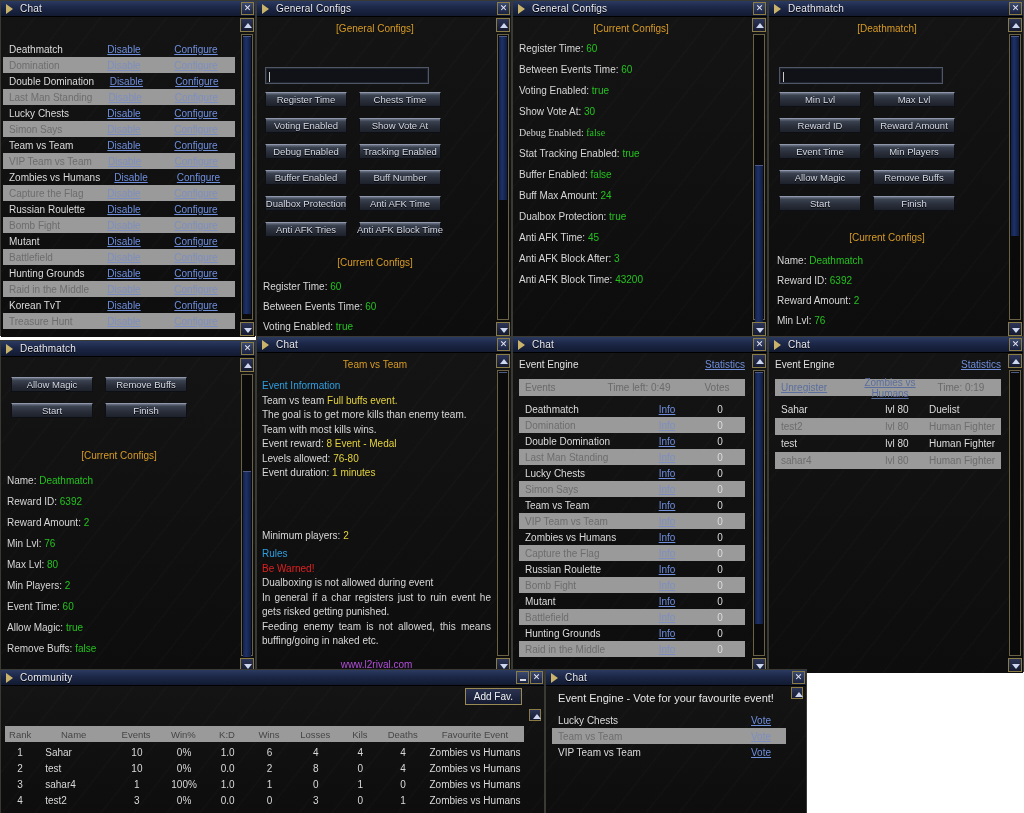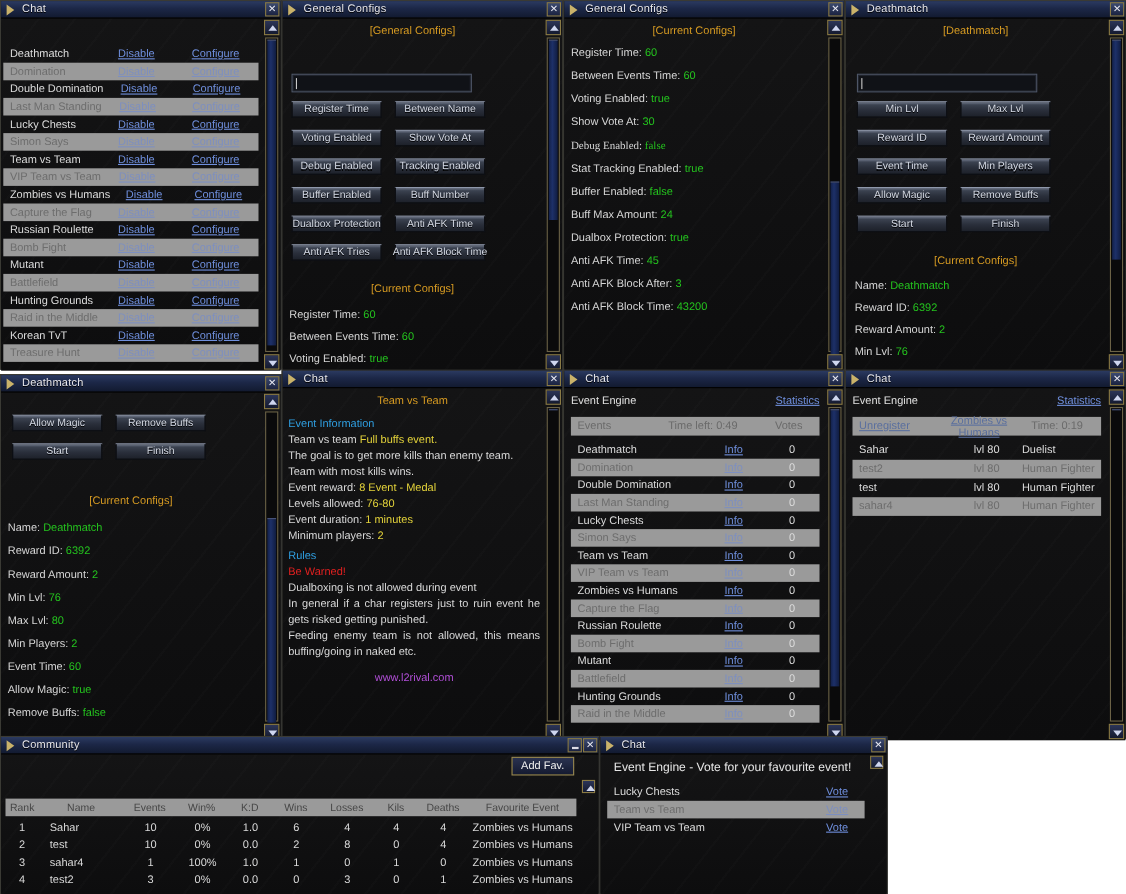--- a/index.html
+++ b/index.html
@@ -260,21 +260,21 @@
       <span class="tb-btns">
         <span class="tb-btn">✕</span>
       </span>
     </div>
     <div class="win-body texture" style="height:320px;">
       <div class="hdr-orange" style="position:absolute;top:6px;left:0;right:18px;">[General Configs]</div>
       <div class="ginput" style="position:absolute;left:8px;top:50px;width:164px;"><span class="caret"></span></div>
       <div id="gcbtns" style="position:absolute;left:8px;top:75px;width:176px;">
           <div style="display: flex; justify-content: space-between; margin-bottom: 11px;">
             <div class="gbtn">Register Time</div>
-            <div class="gbtn">Between Name</div>
+            <div class="gbtn">Chests Time</div>
           </div>
           <div style="display: flex; justify-content: space-between; margin-bottom: 11px;">
             <div class="gbtn">Voting Enabled</div>
             <div class="gbtn">Show Vote At</div>
           </div>
           <div style="display: flex; justify-content: space-between; margin-bottom: 11px;">
             <div class="gbtn">Debug Enabled</div>
             <div class="gbtn">Tracking Enabled</div>
           </div>
           <div style="display: flex; justify-content: space-between; margin-bottom: 11px;">
@@ -440,21 +440,21 @@
     <div class="win-body texture" style="height:320px;">
       <div class="hdr-orange" style="position:absolute;top:6px;left:0;right:18px;">Team vs Team</div>
       <div style="position:absolute;left:5px;top:26px;right:20px;font-size:10px;line-height:14.5px;">
         <div style="color:#2f9ee0;">Event Information</div>
         <div style="color:#d8d8d8;"><span>Team vs team </span><span style="color:#e3d23a;">Full buffs event.</span></div>
         <div style="color:#d8d8d8;">The goal is to get more kills than enemy team.</div>
         <div style="color:#d8d8d8;">Team with most kills wins.</div>
         <div style="color:#d8d8d8;"><span>Event reward: </span><span style="color:#e3d23a;">8 Event - Medal</span></div>
         <div style="color:#d8d8d8;"><span>Levels allowed: </span><span style="color:#e3d23a;">76-80</span></div>
         <div style="color:#d8d8d8;"><span>Event duration: </span><span style="color:#e3d23a;">1 minutes</span></div>
-        <div style="color:#d8d8d8;"><span>Minimum players: </span><span style="color:#e3d23a;">2</span></div>
+        <div style="color:#d8d8d8;margin-top:48px;"><span>Minimum players: </span><span style="color:#e3d23a;">2</span></div>
         <div style="color:#2f9ee0;margin-top:4px;">Rules</div>
         <div style="color:#e02020;">Be Warned!</div>
         <div style="color:#d8d8d8;">Dualboxing is not allowed during event</div>
         <div style="color:#d8d8d8;text-align:justify;">In general if a char registers just to ruin event he gets risked getting punished.</div>
         <div style="color:#d8d8d8;text-align:justify;">Feeding enemy team is not allowed, this means buffing/going in naked etc.</div>
         <div style="color:#b24fd8;text-align:center;margin-top:9px;">www.l2rival.com</div>
       </div>
       <div class="sb">
         <div class="sb-btn sb-up"></div>
         <div class="sb-track">

